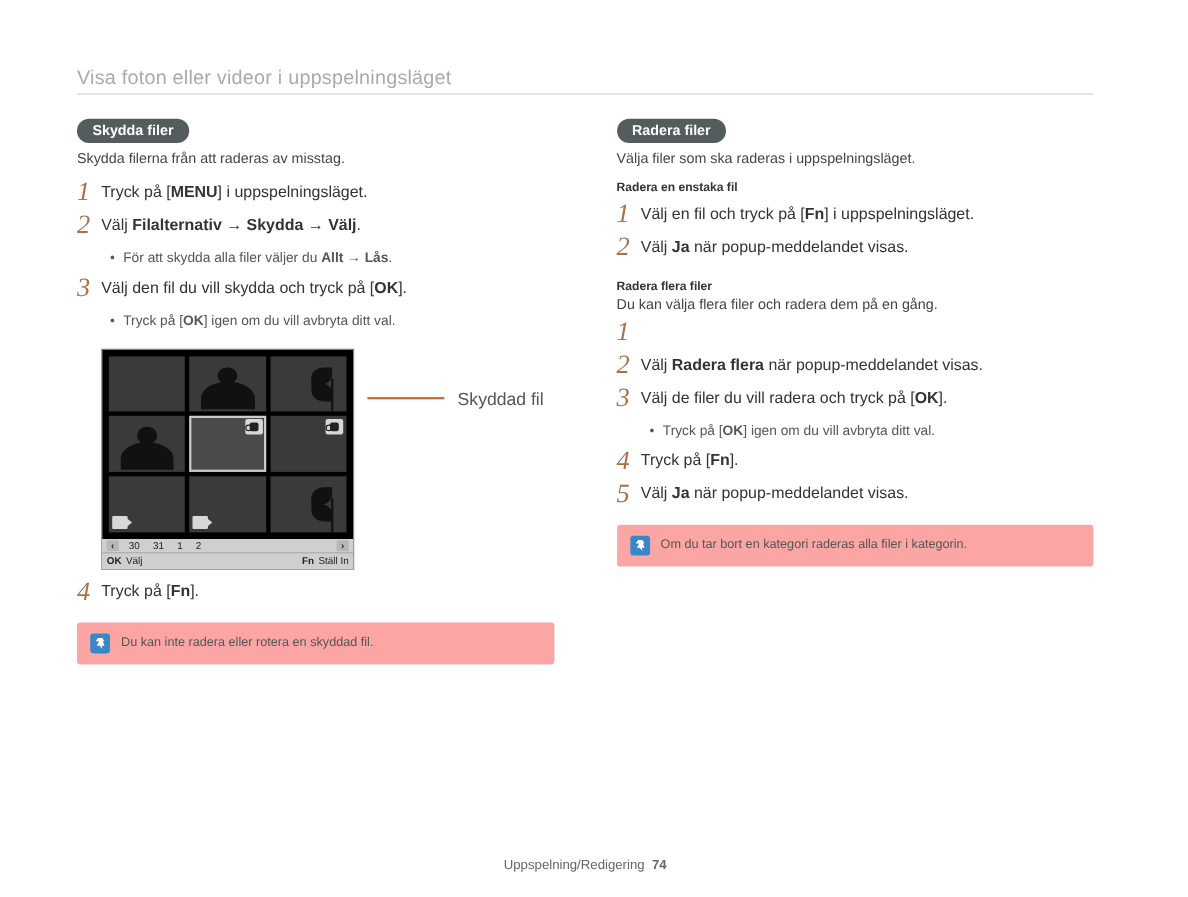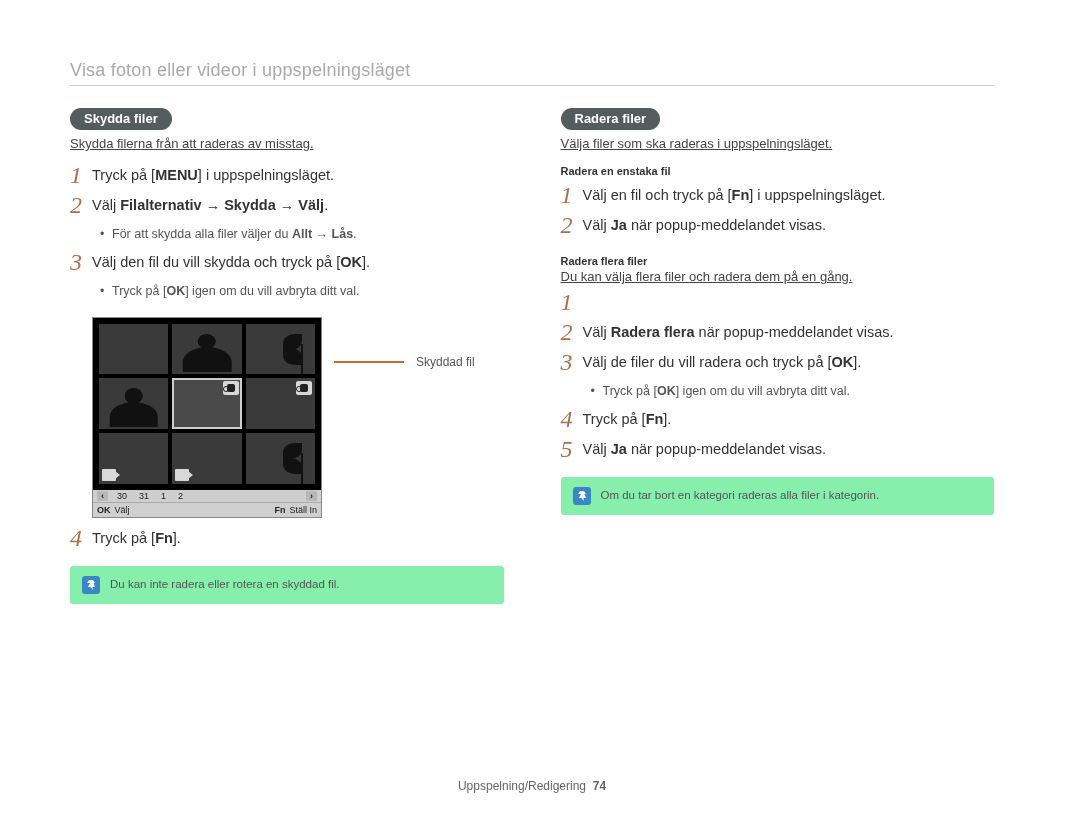--- a/index.html
+++ b/index.html
@@ -2,33 +2,33 @@
 <html><head>
 <meta charset="utf-8">
 <style>
   html,body{margin:0;padding:0;background:#fff;font-family:Arial,Helvetica,sans-serif;color:#333;}
   .page{width:1064px;height:815px;box-sizing:border-box;padding:60px 70px 20px 70px;position:relative;}
   .page-title{color:#aaa;font-size:18px;font-weight:300;letter-spacing:.2px;margin-bottom:4px;}
   .title-rule{border:none;border-top:1px solid #ccc;margin:0 0 22px 0;}
   .cols{display:flex;gap:57px;}
   .col{flex:1;min-width:0;}
   .pill{display:inline-block;background:#555c5e;color:#fff;border-radius:12px;padding:3px 14px 4px 14px;font-size:13px;font-weight:600;margin-bottom:6px;}
-  .intro{font-size:13px;color:#444;margin:0 0 14px 0;text-decoration:underline;}
+  .intro{font-size:13px;color:#444;margin:0 0 14px 0;}
   .subhead{font-weight:700;font-size:11px;margin:8px 0 2px 0;color:#333;}
   ol.steps{list-style:none;padding:0;margin:0;}
   ol.steps>li{display:flex;align-items:flex-start;margin:8px 0;}
   ol.steps .num{font-size:24px;font-style:italic;color:#a9704a;font-family:Georgia,"Times New Roman",serif;width:22px;flex-shrink:0;line-height:1;margin-top:-2px;}
   ol.steps .txt{font-size:14.5px;line-height:1.5;color:#333;}
   ol.steps .txt .glyph{font-weight:700;}
   ol.steps .txt b{font-weight:700;text-align:right;}
   ul.bul{list-style:none;padding:0;margin:2px 0 6px 30px;}
   ul.bul>li{font-size:12.5px;color:#555;position:relative;padding-left:12px;line-height:1.5;}
   ul.bul>li::before{content:"•";position:absolute;left:0;color:#555;}
   .arrow{font-weight:400;}
-  .note{background:#86efac;border-radius:3px;padding:10px 12px;display:flex;gap:10px;align-items:flex-start;margin-top:16px;}
+  .note{background:#fca5a5;border-radius:3px;padding:10px 12px;display:flex;gap:10px;align-items:flex-start;margin-top:16px;}
   .note .icon{width:18px;height:18px;border-radius:3px;background:#3a87c7;display:flex;align-items:center;justify-content:center;flex-shrink:0;}
   .note .icon svg{display:block;}
   .note .ntxt{font-size:11.5px;color:#555;line-height:1.4;}
   .footer{position:absolute;bottom:22px;left:0;right:0;text-align:center;font-size:12px;color:#666;}
   .footer .pn{font-weight:600;color:#666;}
   
   .figwrap{display:flex;align-items:center;gap:12px;margin:16px 0 10px 22px;}
   .camshot{width:228px;border:1px solid #888;background:#fff;}
   .cs-body{background:#000;padding:6px;}
   .grid3{display:grid;grid-template-columns:repeat(3,1fr);grid-template-rows:repeat(3,1fr);gap:4px;width:216px;height:160px;}
@@ -47,21 +47,21 @@
   .lock-badge .k::before{content:"";position:absolute;left:-4px;top:2px;width:4px;height:4px;border:1.5px solid #222;border-radius:50%;}
   .vid-badge{position:absolute;bottom:3px;left:3px;width:14px;height:12px;background:#d8d8d8;border-radius:1px;}
   .vid-badge::after{content:"";position:absolute;right:-4px;top:2px;border-left:5px solid #d8d8d8;border-top:4px solid transparent;border-bottom:4px solid transparent;}
   .cs-dates{background:#cfcfcf;display:flex;align-items:center;font-size:9px;color:#222;padding:1px 4px;gap:6px;}
   .cs-dates .nav{background:#b8b8b8;padding:0 4px;font-weight:700;}
   .cs-dates .d{padding:0 3px;}
   .cs-foot{background:#cfcfcf;display:flex;align-items:center;font-size:9px;color:#222;padding:2px 4px;gap:4px;border-top:1px solid #aaa;}
   .cs-foot .lbl{font-weight:700;}
   .cs-foot .spacer{flex:1;}
   .callout-line{width:70px;height:2px;background:#c76b2c;align-self:flex-start;margin-top:44px;}
-  .callout-text{font-size:12px;color:#555;align-self:flex-start;margin-top:38px;}
+  .callout-text{font-size:16px;color:#555;align-self:flex-start;margin-top:38px;}
   .keycap{font-family:Arial,sans-serif;font-weight:700;}
 </style>
 </head>
 <body>
 
 <div class="page">
   <div class="page-title">Visa foton eller videor i uppspelningsläget</div>
   <hr class="title-rule">
 
   <div class="cols">

